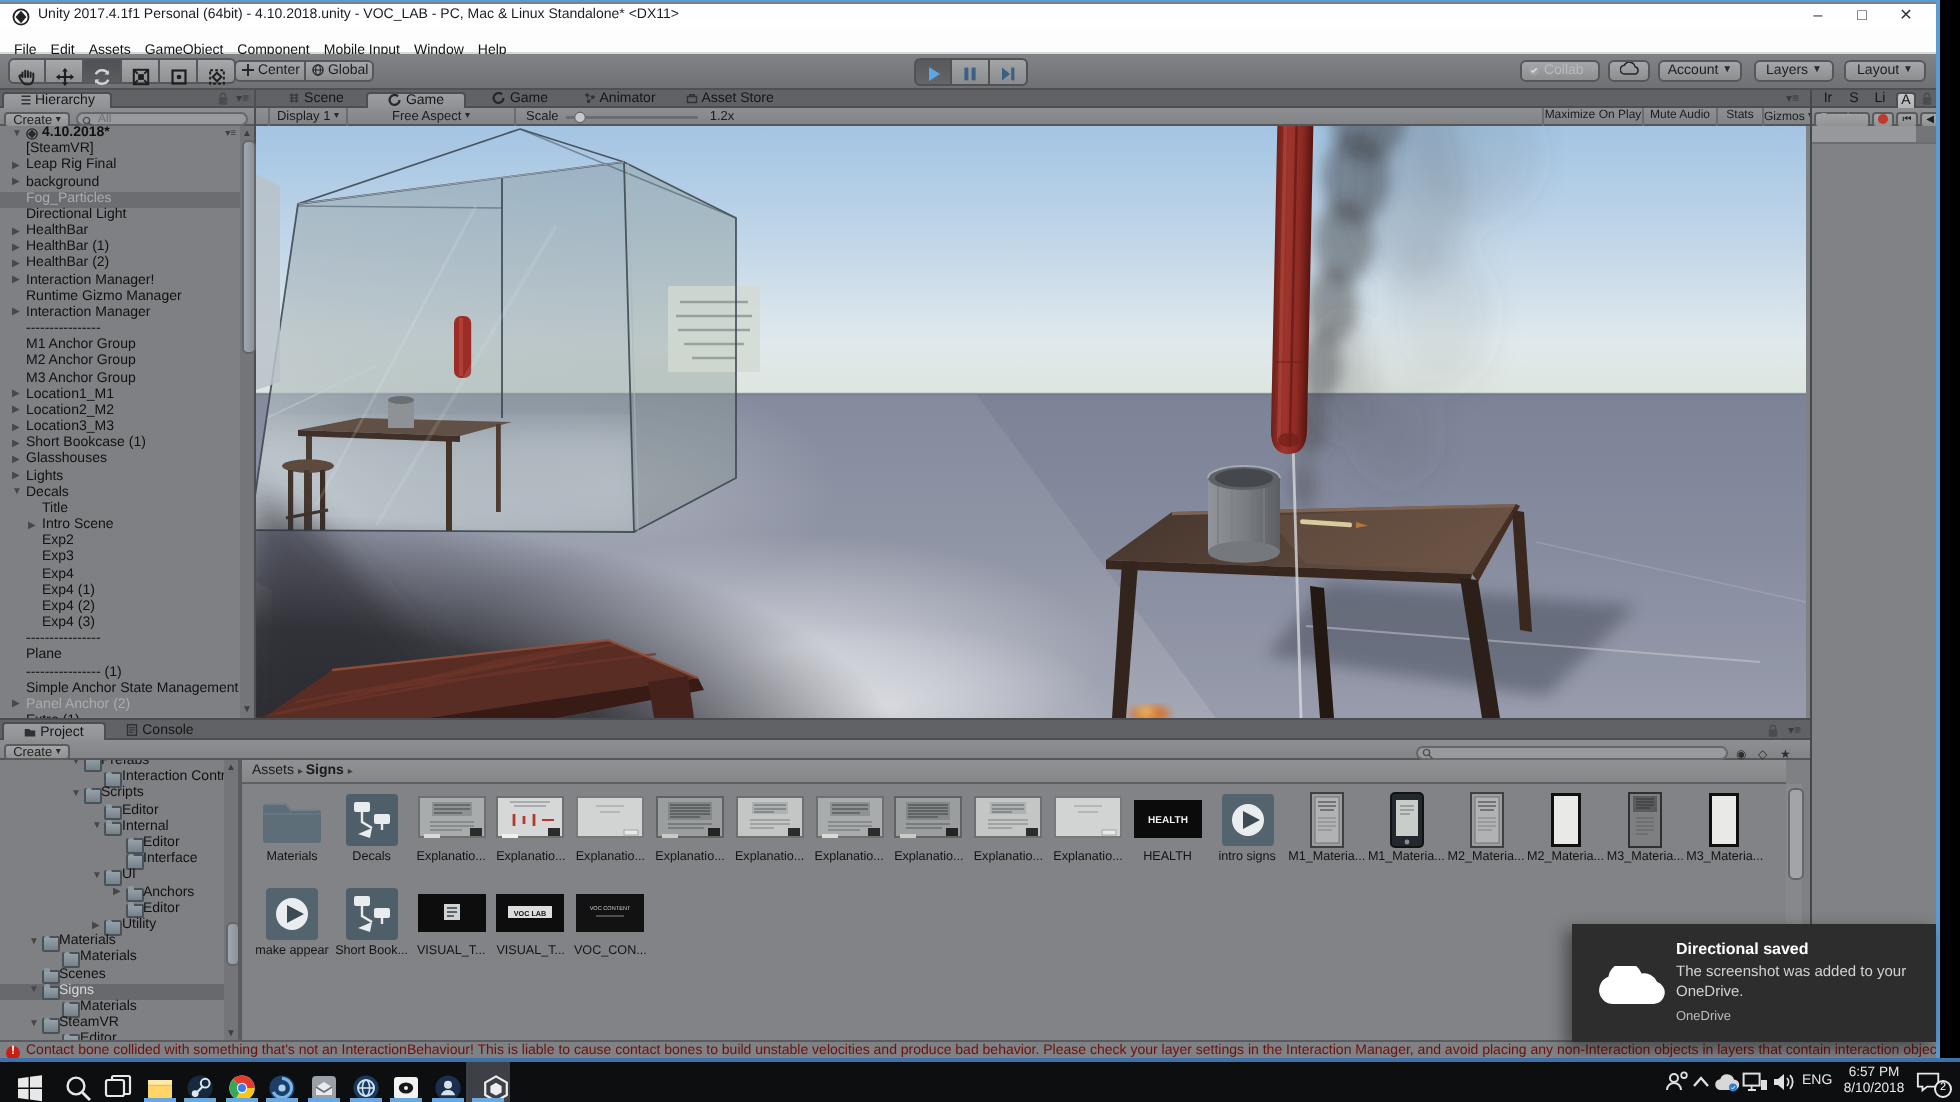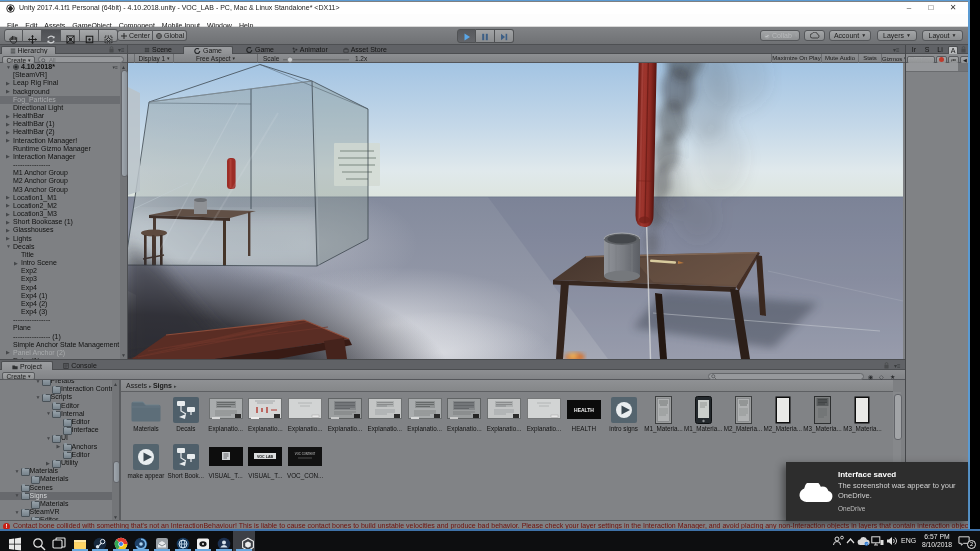--- a/index.html
+++ b/index.html
@@ -1034,22 +1034,22 @@
       <div id="erricon">!</div>
       <div class="err">Contact bone collided with something that's not an InteractionBehaviour! This is liable to cause contact bones to build unstable velocities and produce bad behavior. Please check your layer settings in the Interaction Manager, and avoid placing any non-Interaction objects in layers that contain interaction objects.</div>
     </div>
   </div>
   <div id="win-right-border"></div>
 
   <div id="notif">
     <svg style="position:absolute;left:11px;top:21px;" width="36" height="20" viewBox="0 0 36 20">
       <path d="M9.5 19a7 7 0 0 1-2.3-13.6a8.6 8.6 0 0 1 16.6-1.6a6.8 6.8 0 0 1 7.7 4.1A5.7 5.7 0 0 1 29.8 19Z" fill="#ffffff"></path>
     </svg>
-    <div class="ntitle">Interface saved</div>
-    <div class="nbody">The screenshot was appear to your OneDrive.</div>
+    <div class="ntitle">Directional saved</div>
+    <div class="nbody">The screenshot was added to your OneDrive.</div>
     <div class="napp">OneDrive</div>
   </div>
 
   <div id="bluline"></div>
   <div id="taskbar">
       <div style="position: absolute; left: 233px; top: 0px; width: 22px; height: 20px; background: rgb(61, 64, 70);"></div>
       <div style="position: absolute; left: 8px; top: 3px; width: 14px; height: 14px;">
         <svg class="tbicon" width="14" height="14" viewBox="0 0 14 14">
           <path d="M1 2.2L6.3 1.5v5.2H1zM7 1.4L13 .6v6.1H7zM1 7.5h5.3v5.2L1 12zM7 7.5h6v6.1L7 12.8z" fill="#e8e8e8"></path>
         </svg>

